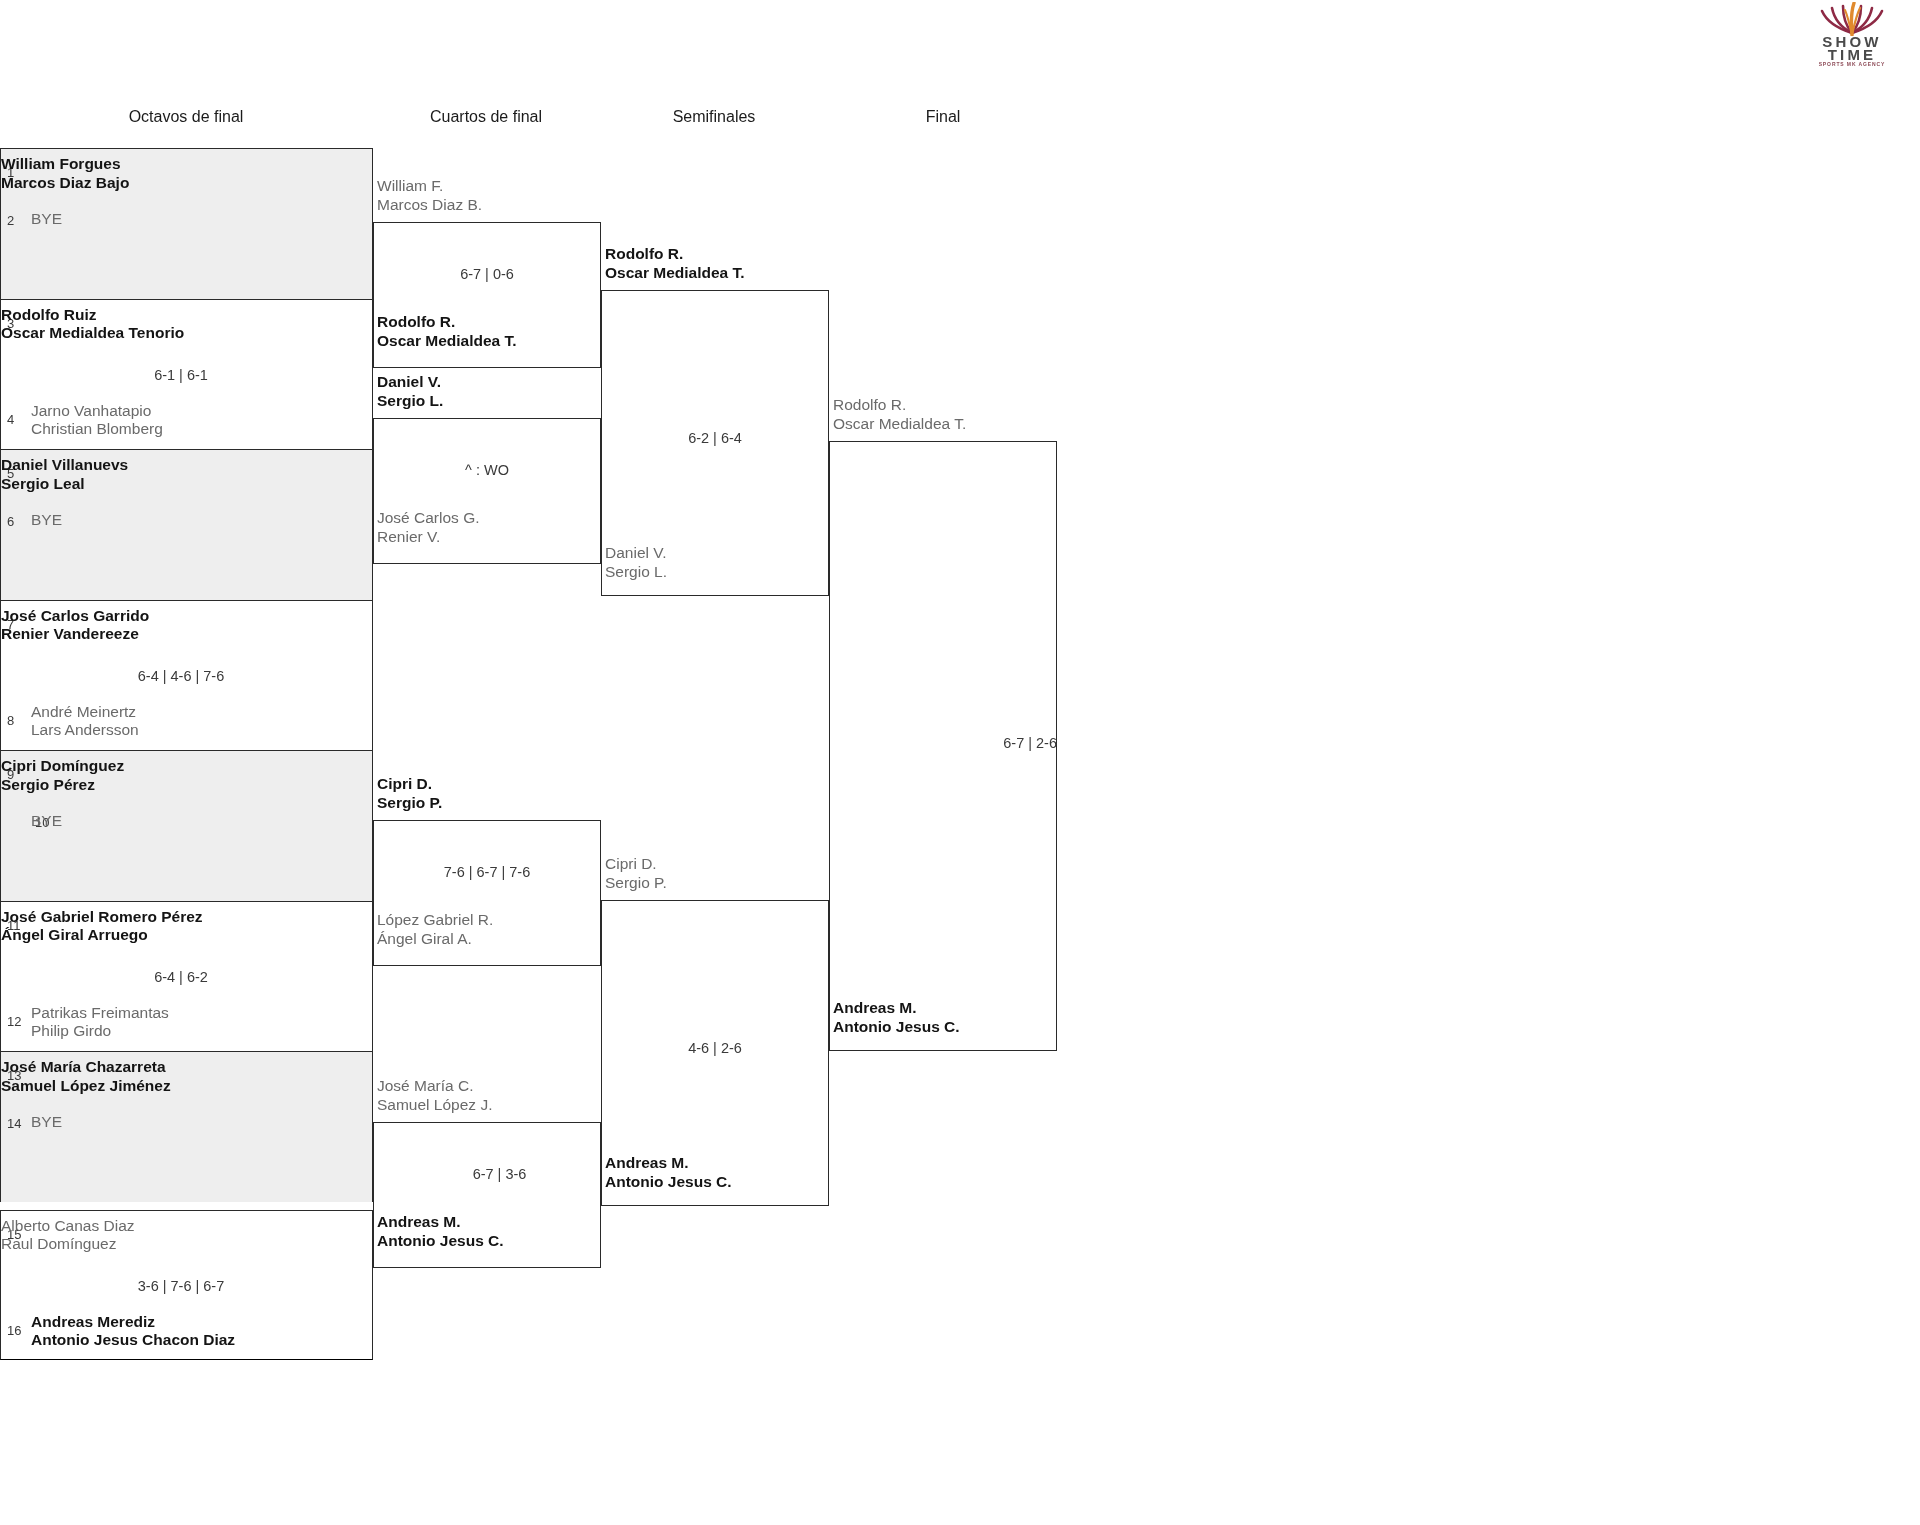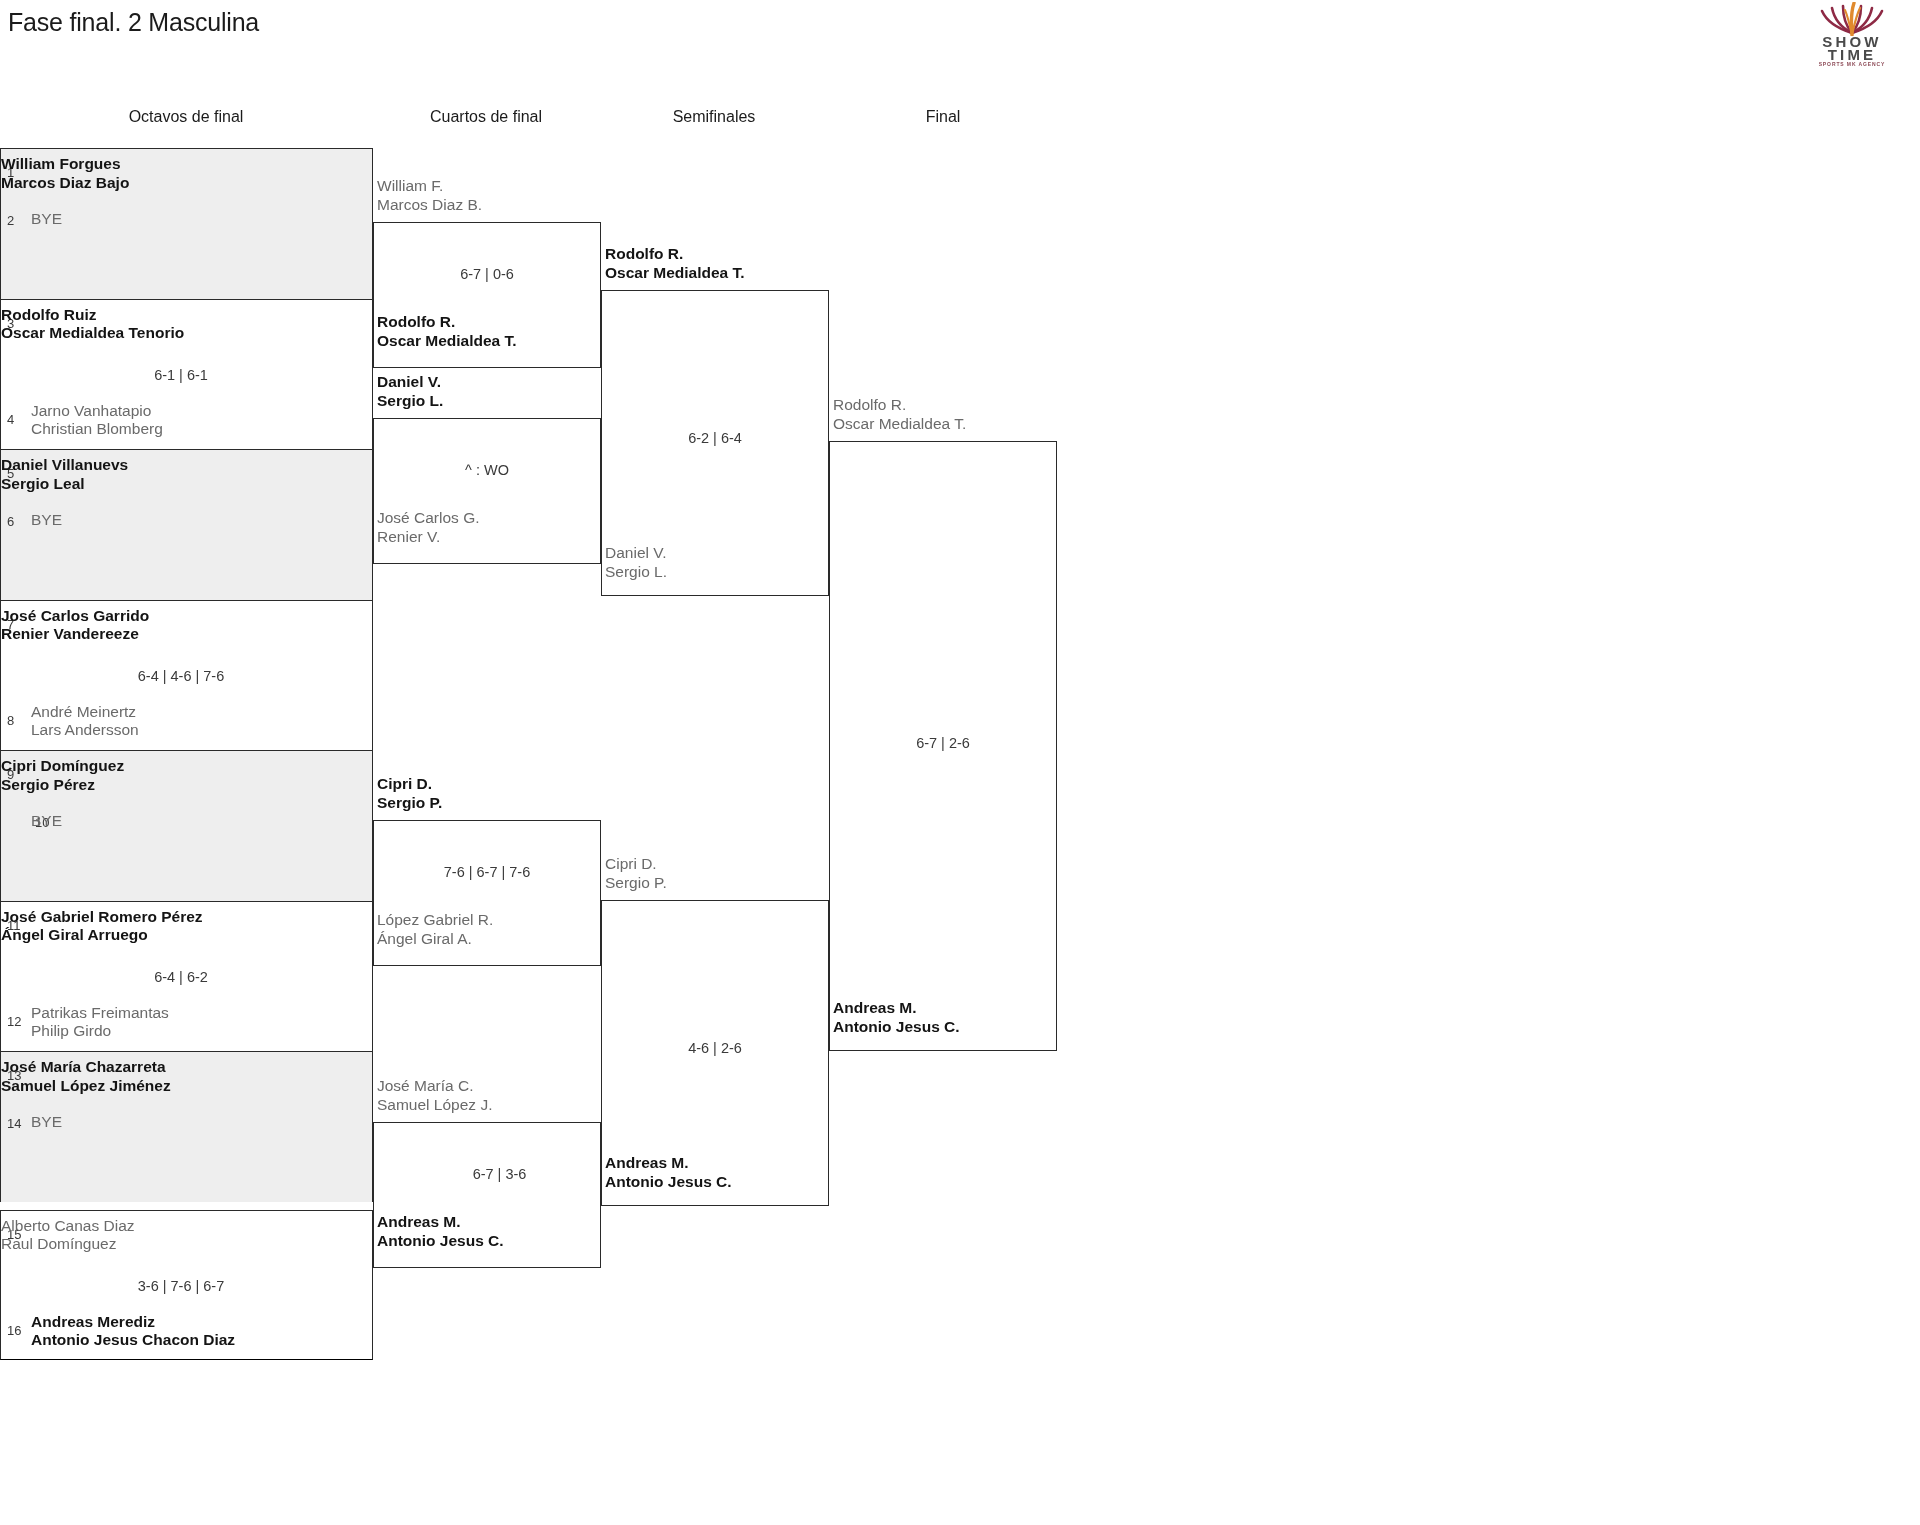--- a/index.html
+++ b/index.html
@@ -118,21 +118,20 @@
     color: #6a6a6a;
     white-space: nowrap;
   }
   .tm.win { font-weight: 700; color: #141414; }
   .tm .nm { display: block; }
 </style>
 </head>
 <body>
 
 <div id="header-title">
-  <span class="line">Fase final. 2 Masculina</span>
 </div>
 
 <div id="logo">
   <svg class="logo-burst" viewBox="0 0 112 34">
     <g fill="none" stroke="#8e2a45" stroke-width="2.6" stroke-linecap="round">
       <path d="M56 31 C 40 26, 30 18, 26 9"></path>
       <path d="M56 31 C 44 25, 38 16, 36 6"></path>
       <path d="M56 31 C 50 24, 47 14, 47 4"></path>
       <path d="M56 31 C 72 26, 82 18, 86 9"></path>
       <path d="M56 31 C 68 25, 74 16, 76 6"></path>
@@ -299,18 +298,18 @@
     <div class="bx-score" style="left: 601px; width: 228px; top: 1040px;">4-6 | 2-6</div>
     <div class="tm win" style="left: 605px; top: 1154px;">
       <span class="nm">Andreas M.</span>
       <span class="nm">Antonio Jesus C.</span>
     </div>
     <div class="bx" style="left: 829px; top: 441px; width: 228px; height: 610px;"></div>
     <div class="tm" style="left: 833px; top: 396px;">
       <span class="nm">Rodolfo R.</span>
       <span class="nm">Oscar Medialdea T.</span>
     </div>
-    <div class="bx-score" style="left: 829px; width: 228px; top: 735px;">6-7 | 2-6</div>
+    <div class="bx-score" style="left: 829px; width: 228px; top: 735px; text-align: right;">6-7 | 2-6</div>
     <div class="tm win" style="left: 833px; top: 999px;">
       <span class="nm">Andreas M.</span>
       <span class="nm">Antonio Jesus C.</span>
     </div>
   </div>
 
 </body></html>

